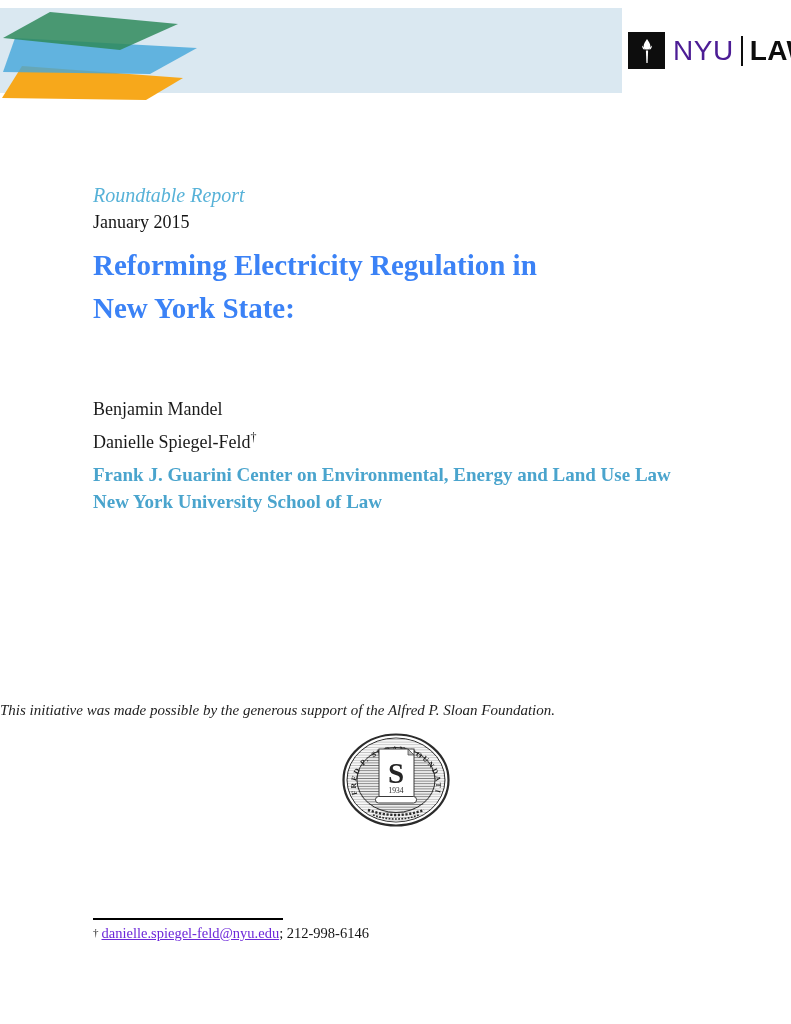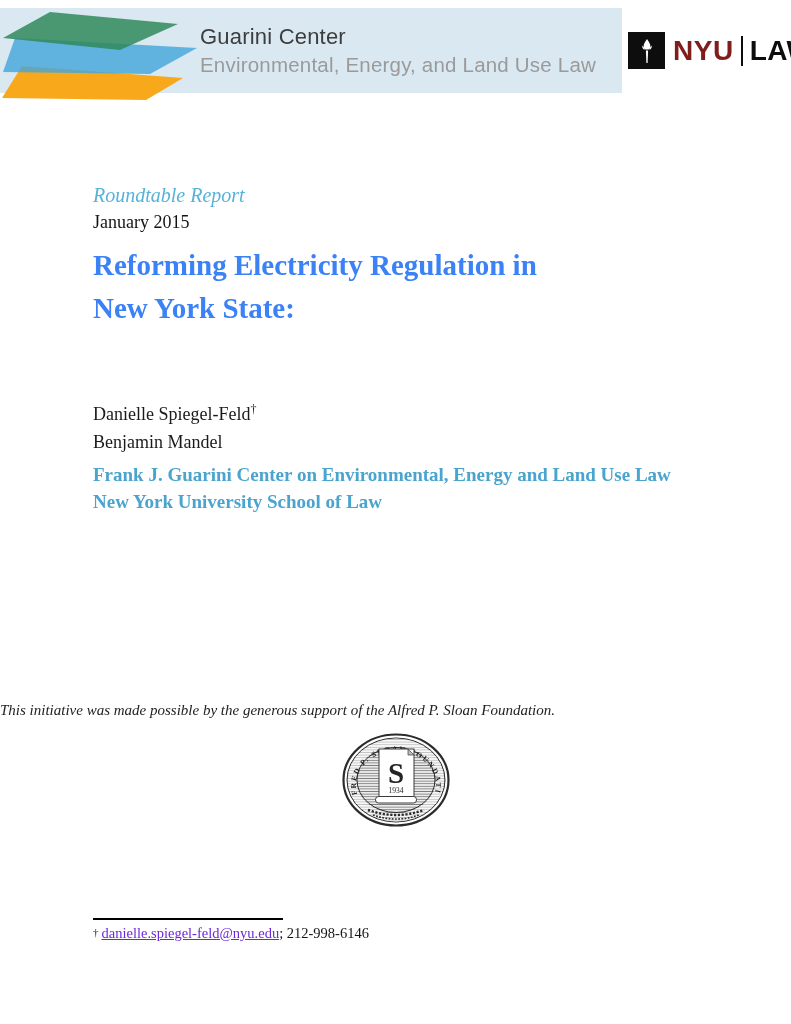--- a/index.html
+++ b/index.html
@@ -15,21 +15,21 @@
   .logo-sheets{position:absolute;left:0;top:0;width:200px;height:92px;}
   .banner-text{position:absolute;left:200px;top:16px;font-family:"Liberation Sans", sans-serif;}
   .org-name{font-size:22px;color:#3d3d3d;letter-spacing:0.2px;}
   .org-sub{font-size:20.5px;color:#9a9a9a;margin-top:3px;letter-spacing:0.2px;}
   
   .nyu-logo{
     position:absolute;left:628px;top:32px;display:flex;align-items:center;
     font-family:"Liberation Sans", sans-serif;
   }
   .torch-box{width:37px;height:37px;background:#0d0d0d;display:flex;align-items:center;justify-content:center;}
-  .nyu-word{font-size:28px;font-weight:700;color:#7f1d1d;letter-spacing:0.5px;margin-left:8px;}
+  .nyu-word{font-size:28px;font-weight:400;color:#4c1d95;letter-spacing:0.5px;margin-left:8px;}
   .nyu-divider{width:2px;height:30px;background:#0d0d0d;margin:0 7px;}
   .law-word{font-size:28px;font-weight:800;color:#0d0d0d;letter-spacing:0.5px;}
   
   .kicker{
     position:absolute;left:93px;top:184px;
     font-size:20px;font-style:italic;color:#57b2d8;
   }
   .date{position:absolute;left:93px;top:212px;font-size:18px;color:#141414;}
   .title{
     position:absolute;left:93px;top:244px;width:600px;
@@ -56,24 +56,20 @@
 <body>
 
 <div class="page">
 
   <div class="banner">
     <svg class="logo-sheets" viewBox="0 0 200 92" aria-hidden="true">
       <polygon points="2,90 22,58 183,70 146,92" fill="#f7a81b"></polygon>
       <polygon points="3,64 15,30 197,40 150,66" fill="#45a7db" fill-opacity="0.82"></polygon>
       <polygon points="3,30 50,4 178,16 120,42" fill="#2f8a5c" fill-opacity="0.85"></polygon>
     </svg>
-    <div class="banner-text">
-      <div class="org-name">Guarini Center</div>
-      <div class="org-sub">Environmental, Energy, and Land Use Law</div>
-    </div>
   </div>
 
   <div class="nyu-logo">
     <div class="torch-box">
       <svg width="24" height="28" viewBox="0 0 24 28" aria-hidden="true">
         <path d="M12 2 C10.2 5.2 8.6 6.6 8.6 9.2 a3.4 3.4 0 0 0 6.8 0 C15.4 6.6 13.8 5.2 12 2 Z" fill="#fff"></path>
         <path d="M7.2 8.5 C8.4 9.8 9.2 10.6 10 12.4 L8.4 12.2 C7.4 11 7.1 9.8 7.2 8.5 Z" fill="#fff"></path>
         <path d="M16.8 8.5 C15.6 9.8 14.8 10.6 14 12.4 L15.6 12.2 C16.6 11 16.9 9.8 16.8 8.5 Z" fill="#fff"></path>
         <path d="M10.9 13.6 L11.4 26 L12.6 26 L13.1 13.6 Z" fill="#fff"></path>
       </svg>
@@ -85,22 +81,22 @@
 
   <div class="kicker">Roundtable Report</div>
   <div class="date">January 2015</div>
 
   <div class="title">
     <div>Reforming Electricity Regulation in</div>
     <div>New York State:</div>
   </div>
 
   <div class="authors">
+    <div><span>Benjamin Mandel</span></div>
     <div><span>Danielle Spiegel-Feld</span><sup>†</sup></div>
-    <div><span>Benjamin Mandel</span></div>
   </div>
 
   <div class="affiliation">
     <div>Frank J. Guarini Center on Environmental, Energy and Land Use Law</div>
     <div>New York University School of Law</div>
   </div>
 
   <div class="sponsor-line">This initiative was made possible by the generous support of the Alfred P. Sloan Foundation.</div>
 
   <div class="seal-wrap">

